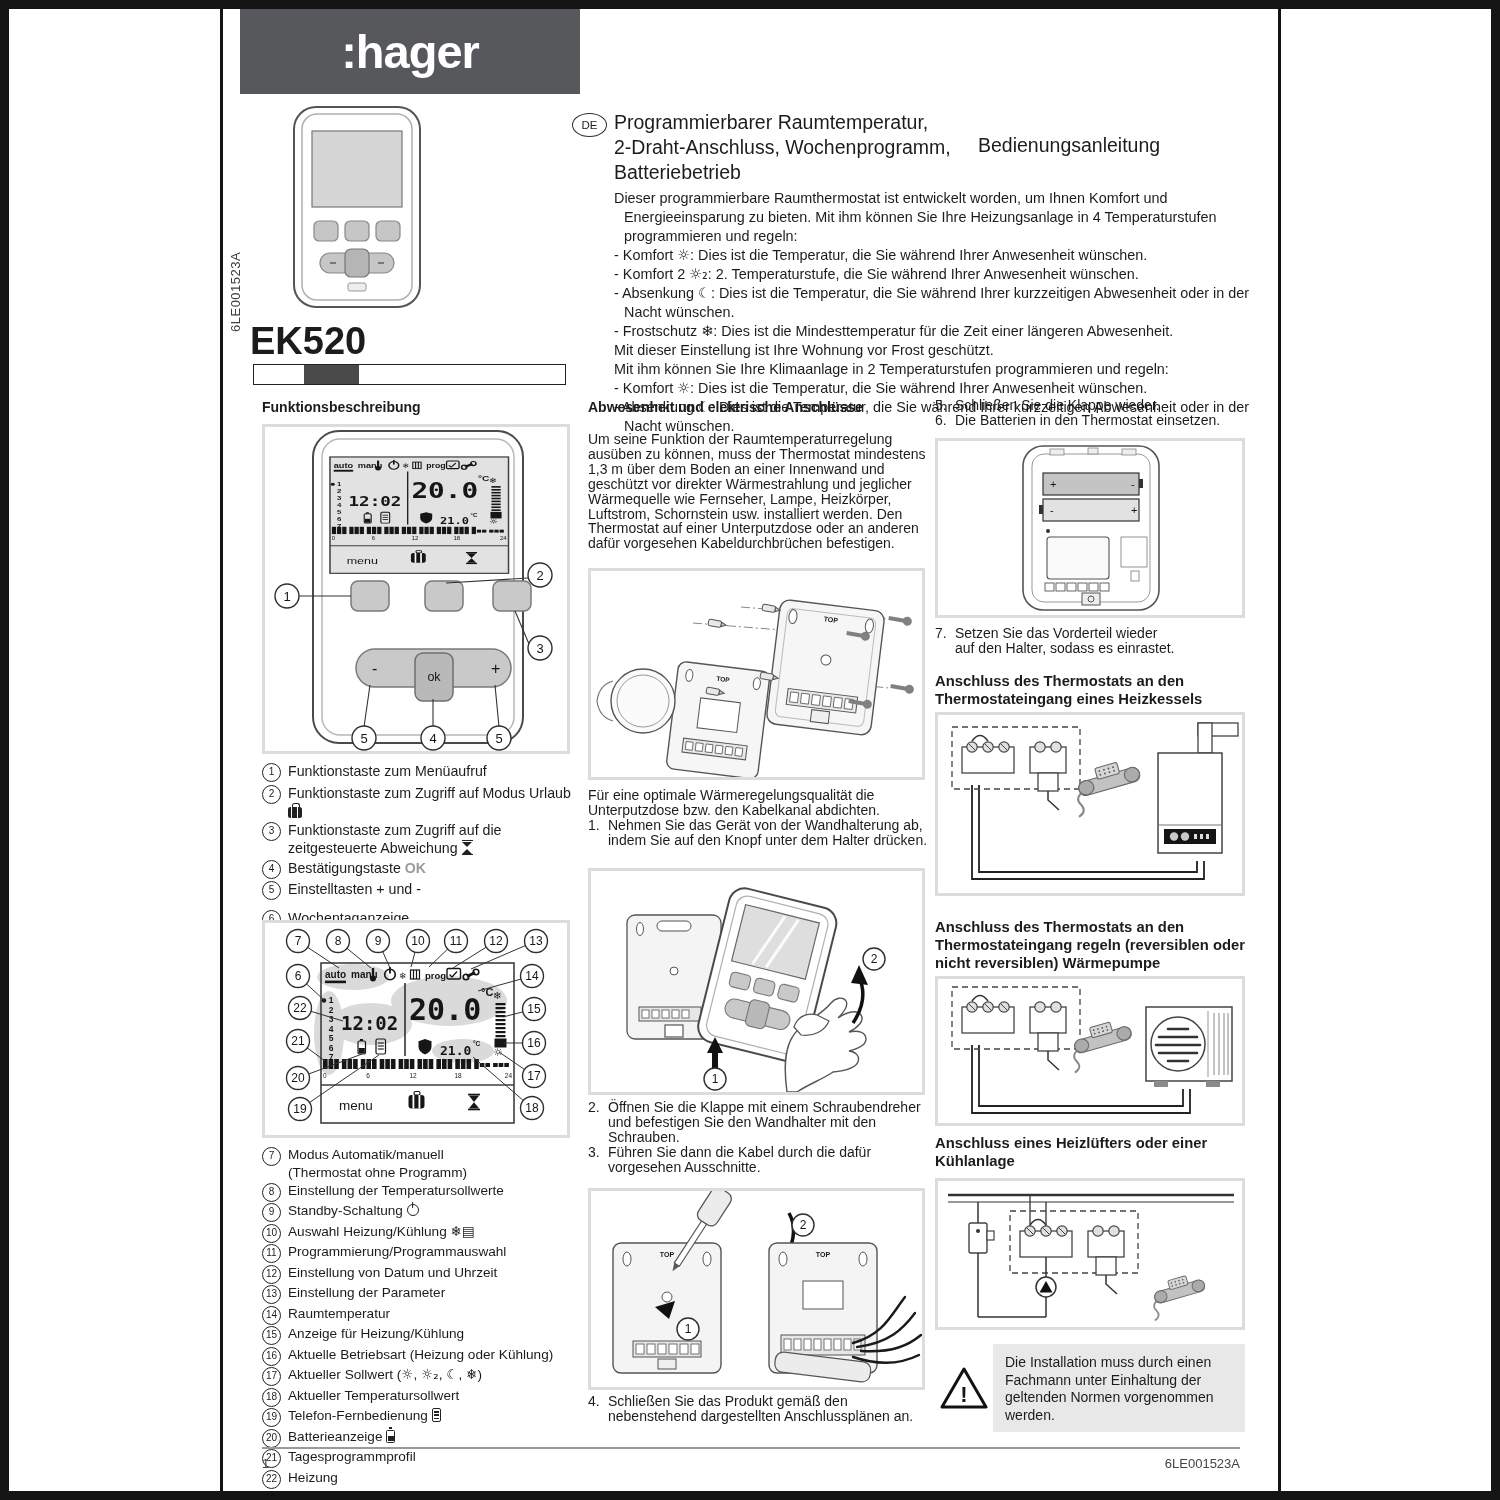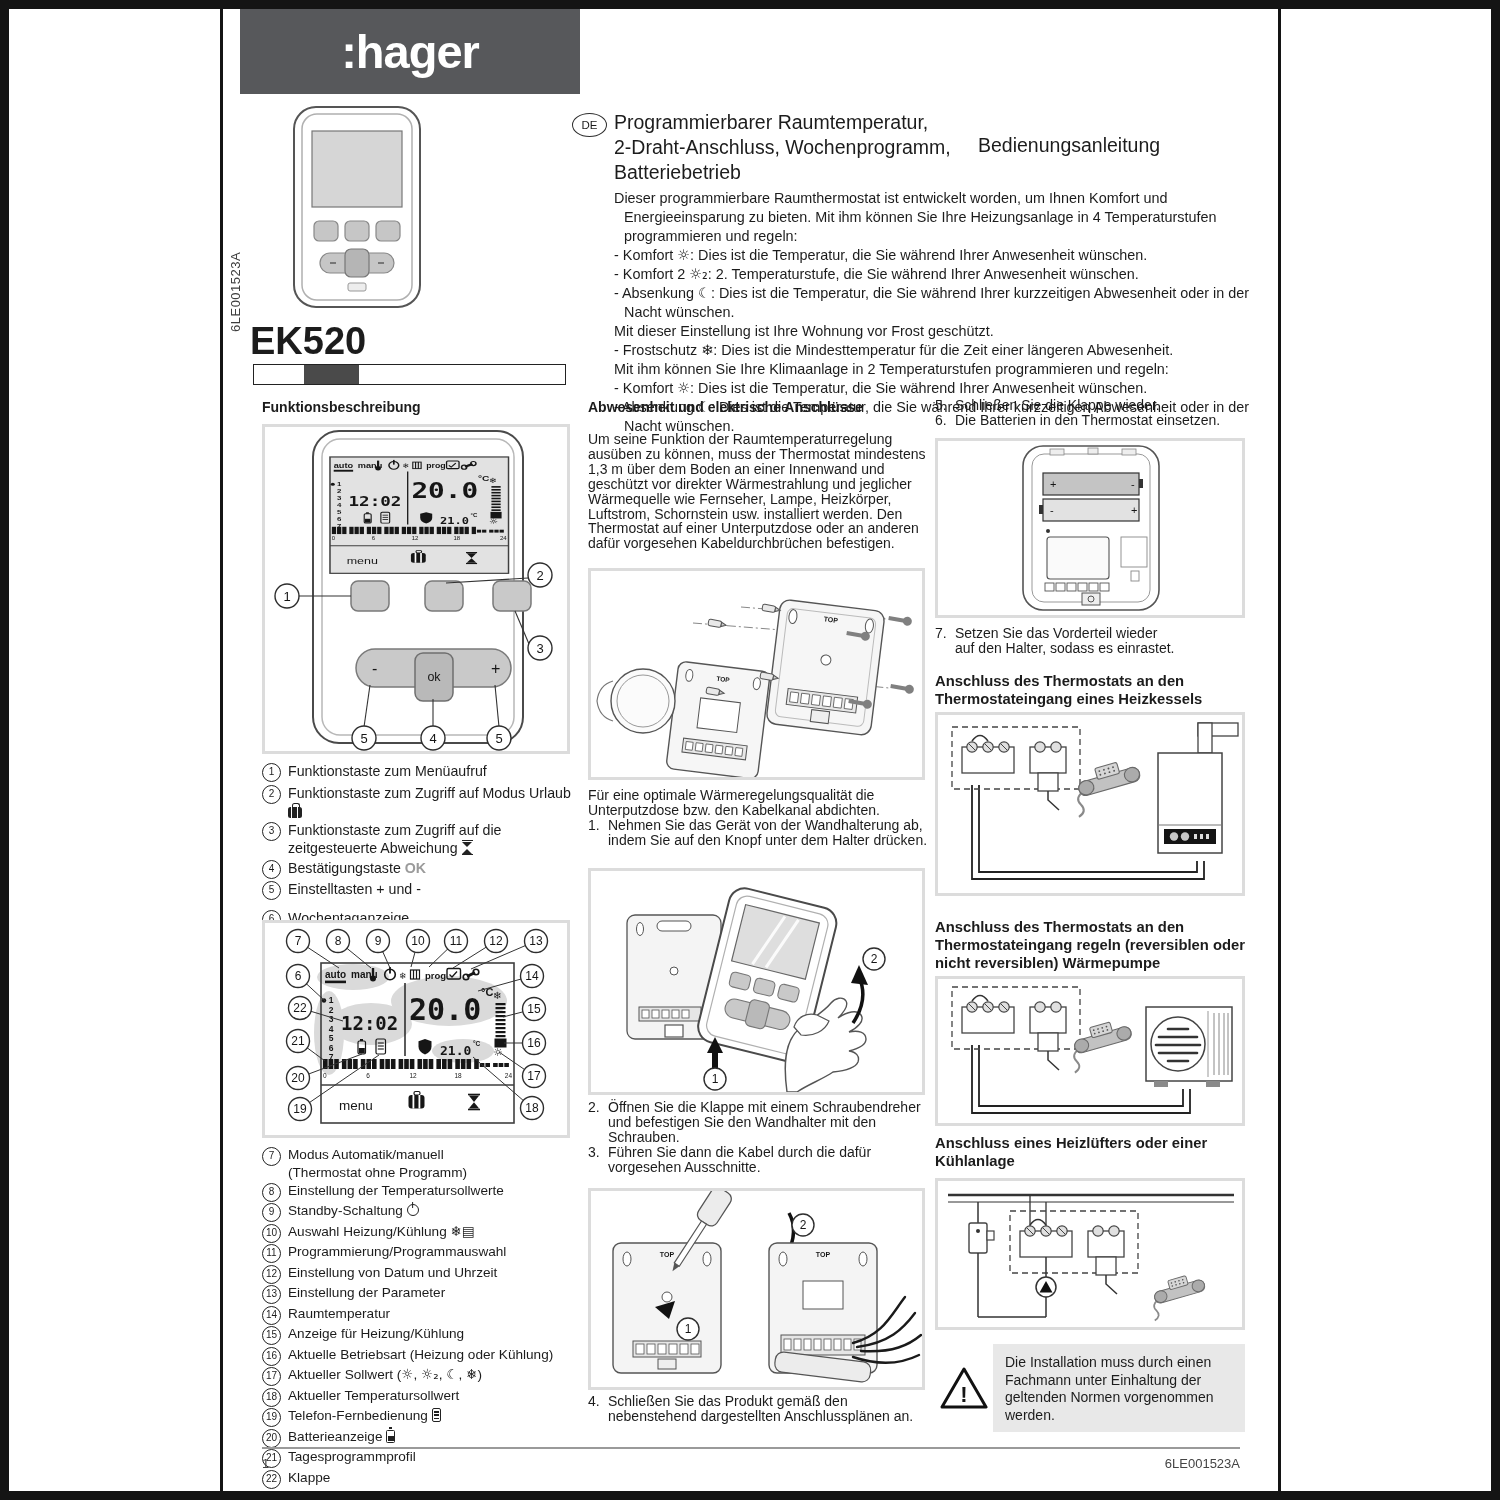--- a/index.html
+++ b/index.html
@@ -278,22 +278,22 @@
     <div>2-Draht-Anschluss, Wochenprogramm,</div>
     <div>Batteriebetrieb</div>
   </div>
   <div class="title2">Bedienungsanleitung</div>
 
   <div class="intro">
       <div class="li"><span class="li-text"><span>Dieser programmierbare Raumthermostat ist entwickelt worden, um Ihnen Komfort und Energieeinsparung zu bieten. Mit ihm können Sie Ihre Heizungsanlage in 4 Temperaturstufen programmieren und regeln:</span></span></div>
       <div class="li"><span class="li-text"><span>- Komfort </span><span class="sym">☼</span><span>: Dies ist die Temperatur, die Sie während Ihrer Anwesenheit wünschen.</span></span></div>
       <div class="li"><span class="li-text"><span>- Komfort 2 </span><span class="sym">☼₂</span><span>: 2. Temperaturstufe, die Sie während Ihrer Anwesenheit wünschen.</span></span></div>
       <div class="li"><span class="li-text"><span>- Absenkung </span><span class="sym">☾</span><span>: Dies ist die Temperatur, die Sie während Ihrer kurzzeitigen Abwesenheit oder in der Nacht wünschen.</span></span></div>
+      <div class="li"><span class="li-text"><span>- Frostschutz </span><span class="sym">❄</span><span>: Dies ist die Mindesttemperatur für die Zeit einer längeren Abwesenheit.</span></span></div>
       <div class="li"><span class="li-text"><span>Mit dieser Einstellung ist Ihre Wohnung vor Frost geschützt.</span></span></div>
-      <div class="li"><span class="li-text"><span>- Frostschutz </span><span class="sym">❄</span><span>: Dies ist die Mindesttemperatur für die Zeit einer längeren Abwesenheit.</span></span></div>
       <div class="li"><span class="li-text"><span>Mit ihm können Sie Ihre Klimaanlage in 2 Temperaturstufen programmieren und regeln:</span></span></div>
       <div class="li"><span class="li-text"><span>- Komfort </span><span class="sym">☼</span><span>: Dies ist die Temperatur, die Sie während Ihrer Anwesenheit wünschen.</span></span></div>
       <div class="li"><span class="li-text"><span>- Absenkung </span><span class="sym">☾</span><span>: Dies ist die Temperatur, die Sie während Ihrer kurzzeitigen Abwesenheit oder in der Nacht wünschen.</span></span></div>
     </div>
 
   <div class="abs h2" style="left:262px;top:396px">Funktionsbeschreibung</div>
 
   <div class="fig" style="left:262px;top:424px;width:308px;height:330px">
     <svg viewBox="0 0 302 324">
       <rect x="48" y="4" width="210" height="312" rx="26" fill="#fff" stroke="#4a4a4a" stroke-width="2"></rect>
@@ -484,21 +484,21 @@
       <div class="li">
         <span class="li-num">20</span>
         <span class="li-text"><span>Batterieanzeige </span><span class="ic ic-battery"></span></span>
       </div>
       <div class="li">
         <span class="li-num">21</span>
         <span class="li-text"><span>Tagesprogrammprofil</span></span>
       </div>
       <div class="li">
         <span class="li-num">22</span>
-        <span class="li-text"><span>Klappe</span></span>
+        <span class="li-text"><span>Heizung</span></span>
       </div>
     </div>
 
   <div class="abs h2" style="left:588px;top:396px;width:320px">Abwesenheit und elektrische Anschlüsse</div>
   <div class="abs body-txt" style="left:588px;top:432px;width:344px">Um seine Funktion der Raumtemperaturregelung ausüben zu können, muss der Thermostat mindestens 1,3 m über dem Boden an einer Innenwand und geschützt vor direkter Wärmestrahlung und jeglicher Wärmequelle wie Fernseher, Lampe, Heizkörper, Luftstrom, Schornstein usw. installiert werden. Den Thermostat auf einer Unterputzdose oder an anderen dafür vorgesehen Kabeldurchbrüchen befestigen.</div>
 
   <div class="fig" style="left:588px;top:568px;width:337px;height:212px">
     <svg viewBox="0 0 331 206">
       <g stroke="#888" stroke-width="1" stroke-dasharray="9 3 2 3">
         <line x1="102" y1="52" x2="254" y2="64"></line>

